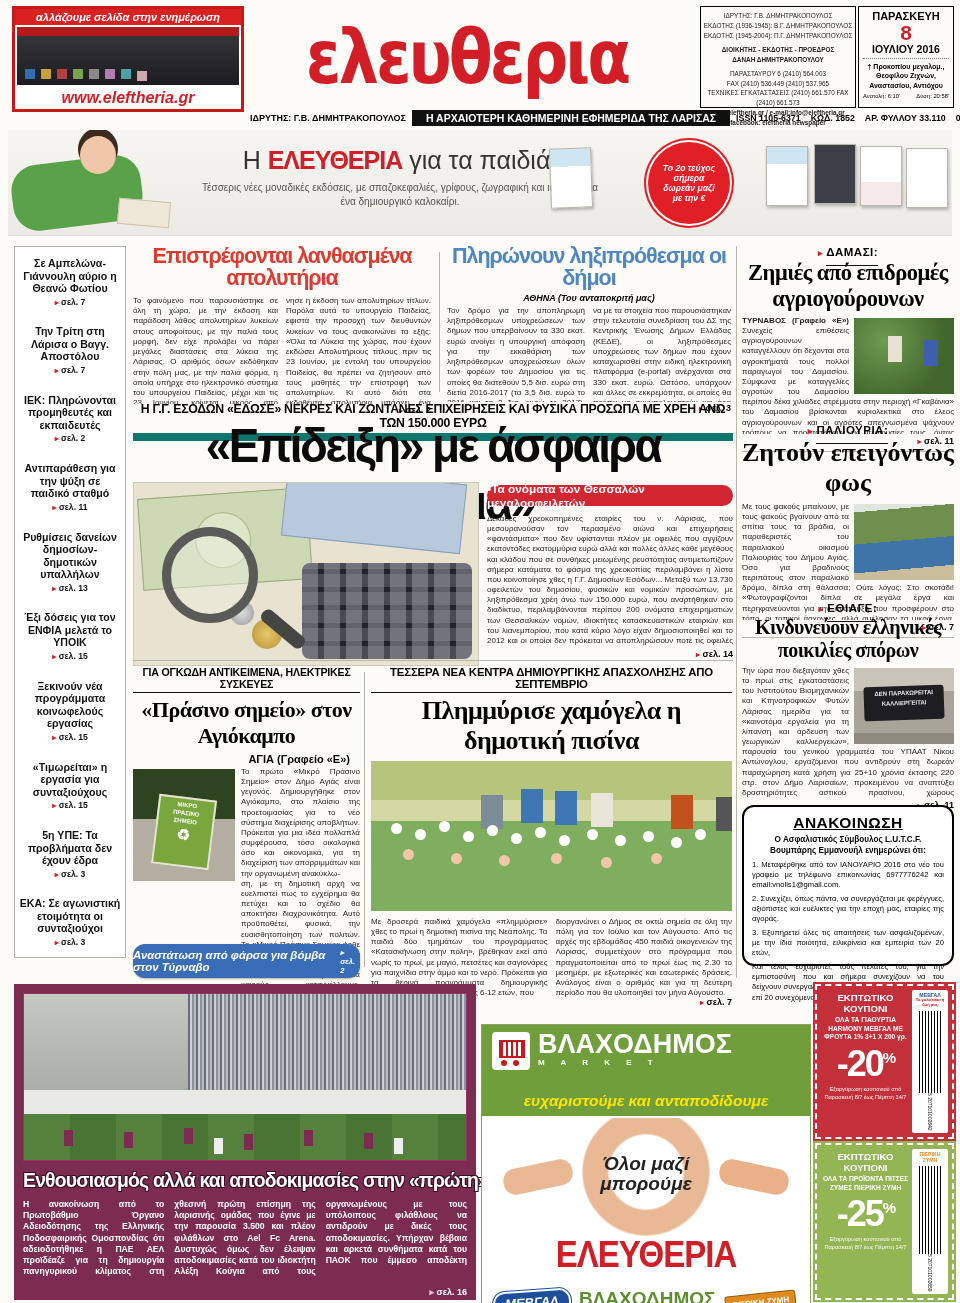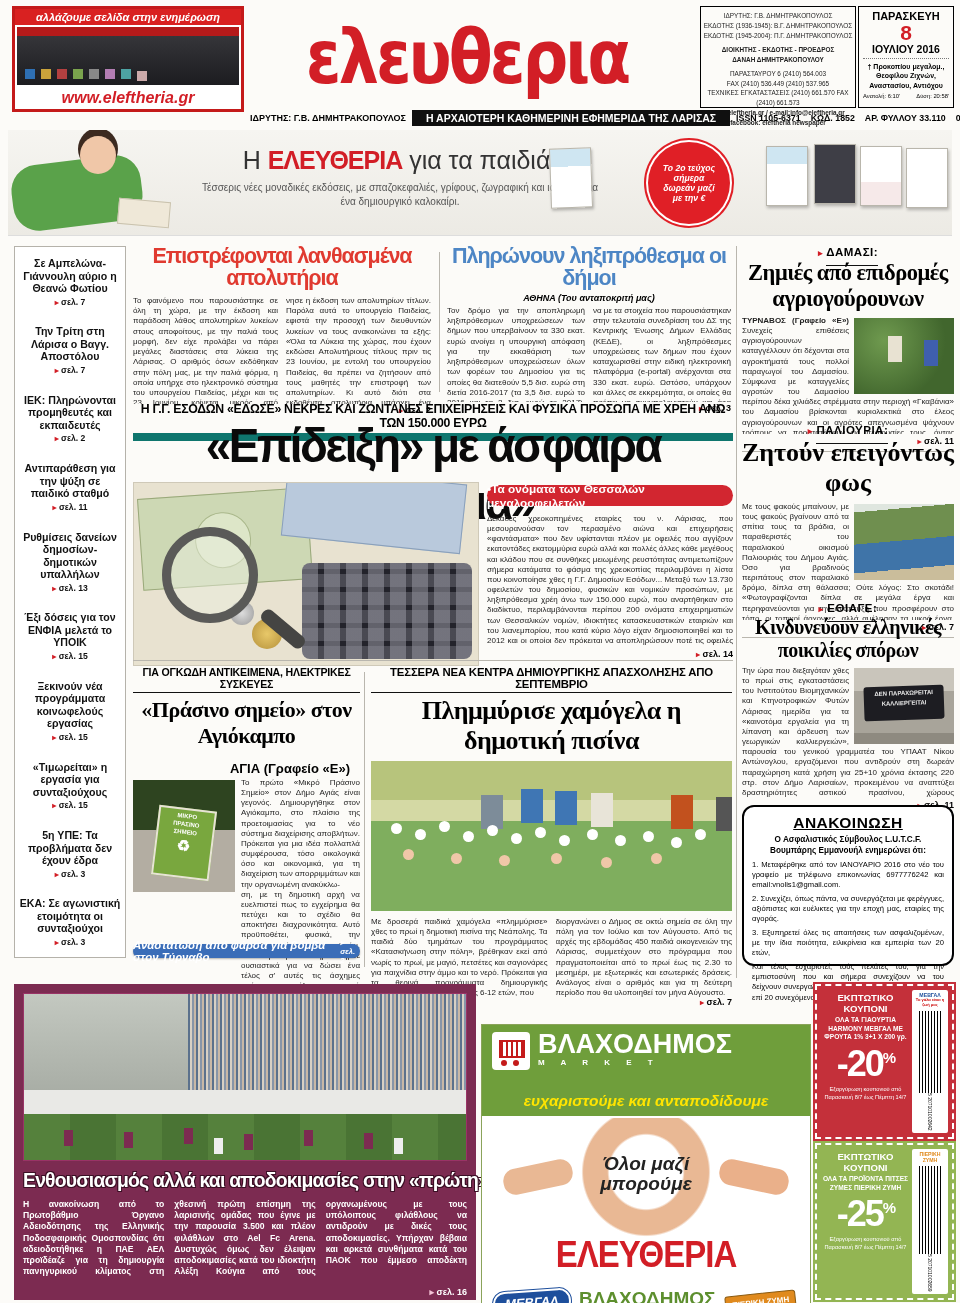--- a/index.html
+++ b/index.html
@@ -98,27 +98,27 @@
   .lead-badge { left:487px; top:485px; width:246px; height:21px; background:#d22630; border-radius:12px; color:#fff; font-weight:bold; font-size:11.8px; display:flex; align-items:center; justify-content:center; }
   .lead-body { left:487px; top:514px; width:246px; height:132px; font-size:8px; line-height:1.27; color:#222; overflow:hidden; }
   .lead-page { left:487px; top:648px; width:246px; }
   .hr2 { left:133px; top:660px; width:600px; }
 
   
   .kicker { text-align:center; font-weight:bold; font-size:10.6px; border-bottom:1px solid #111; padding-bottom:2px; letter-spacing:-0.2px; }
   .art-prasino { left:133px; top:666px; width:227px; height:272px; }
   .h-serif { font-family:"Liberation Serif", serif; font-weight:bold; text-align:center; color:#000000; }
   .prasino-h { font-size:22px; margin-top:4px; letter-spacing:-0.5px; }
-  .prasino-by { text-align:right; font-weight:bold; font-size:13px; margin:12px 10px 2px 0; }
+  .prasino-by { text-align:right; font-weight:bold; font-size:11px; margin:4px 10px 2px 0; }
   .prasino-photo { float:left; width:102px; height:112px; margin:2px 6px 2px 0; background:linear-gradient(#2e4420 0 45%, #b3ada2 45%); position:relative; overflow:hidden; }
   .prasino-photo .sign { position:absolute; left:22px; top:28px; width:58px; height:70px; background:#79a73e; border:2px solid #e7e3d5; transform:rotate(7deg); color:#fff; text-align:center; font-size:6px; font-weight:bold; line-height:1.3; padding-top:3px; }
   .prasino-photo .sign .rec { font-size:15px; }
   .prasino-b1 { font-size:8px; line-height:1.27; color:#222; }
   .prasino-b2 { clear:none; font-size:8px; line-height:1.27; color:#222; }
-  .tirnavos { left:133px; top:944px; width:227px; height:14px; background:#3a6db8; border-radius:12px; color:#fff; display:flex; align-items:center; justify-content:center; gap:8px; font-weight:bold; font-style:italic; font-size:11.4px; box-shadow:0 1px 2px rgba(0,0,0,.3); }
+  .tirnavos { left:133px; top:944px; width:227px; height:34px; background:#3a6db8; border-radius:12px; color:#fff; display:flex; align-items:center; justify-content:center; gap:8px; font-weight:bold; font-style:italic; font-size:11.4px; box-shadow:0 1px 2px rgba(0,0,0,.3); }
   .tirnavos .tp { font-size:7.5px; font-style:italic; }
   .vr2 { left:364px; top:672px; height:295px; }
 
   .art-pisina { left:371px; top:666px; width:361px; height:300px; }
   .pisina-h { font-size:26px; margin-top:3px; letter-spacing:-0.5px; }
   .pisina-photo { width:361px; height:150px; margin-top:5px; position:relative; overflow:hidden;
      background:linear-gradient(#b7c47c 0 26%, #d4d9a4 26% 40%, #7fae5e 40% 100%); }
   .pisina-photo::before { content:""; position:absolute; left:150px; top:28px; width:22px; height:34px; background:#3f76b4;
      box-shadow:34px 2px 0 #3f76b4, 70px 4px 0 #e8e4d8, 150px 6px 0 #c2511e, 195px 8px 0 #555, -40px 6px 0 #7d8c99; }
   .pisina-photo::after { content:""; position:absolute; left:20px; top:62px; width:11px; height:11px; border-radius:50%; background:#fff;

